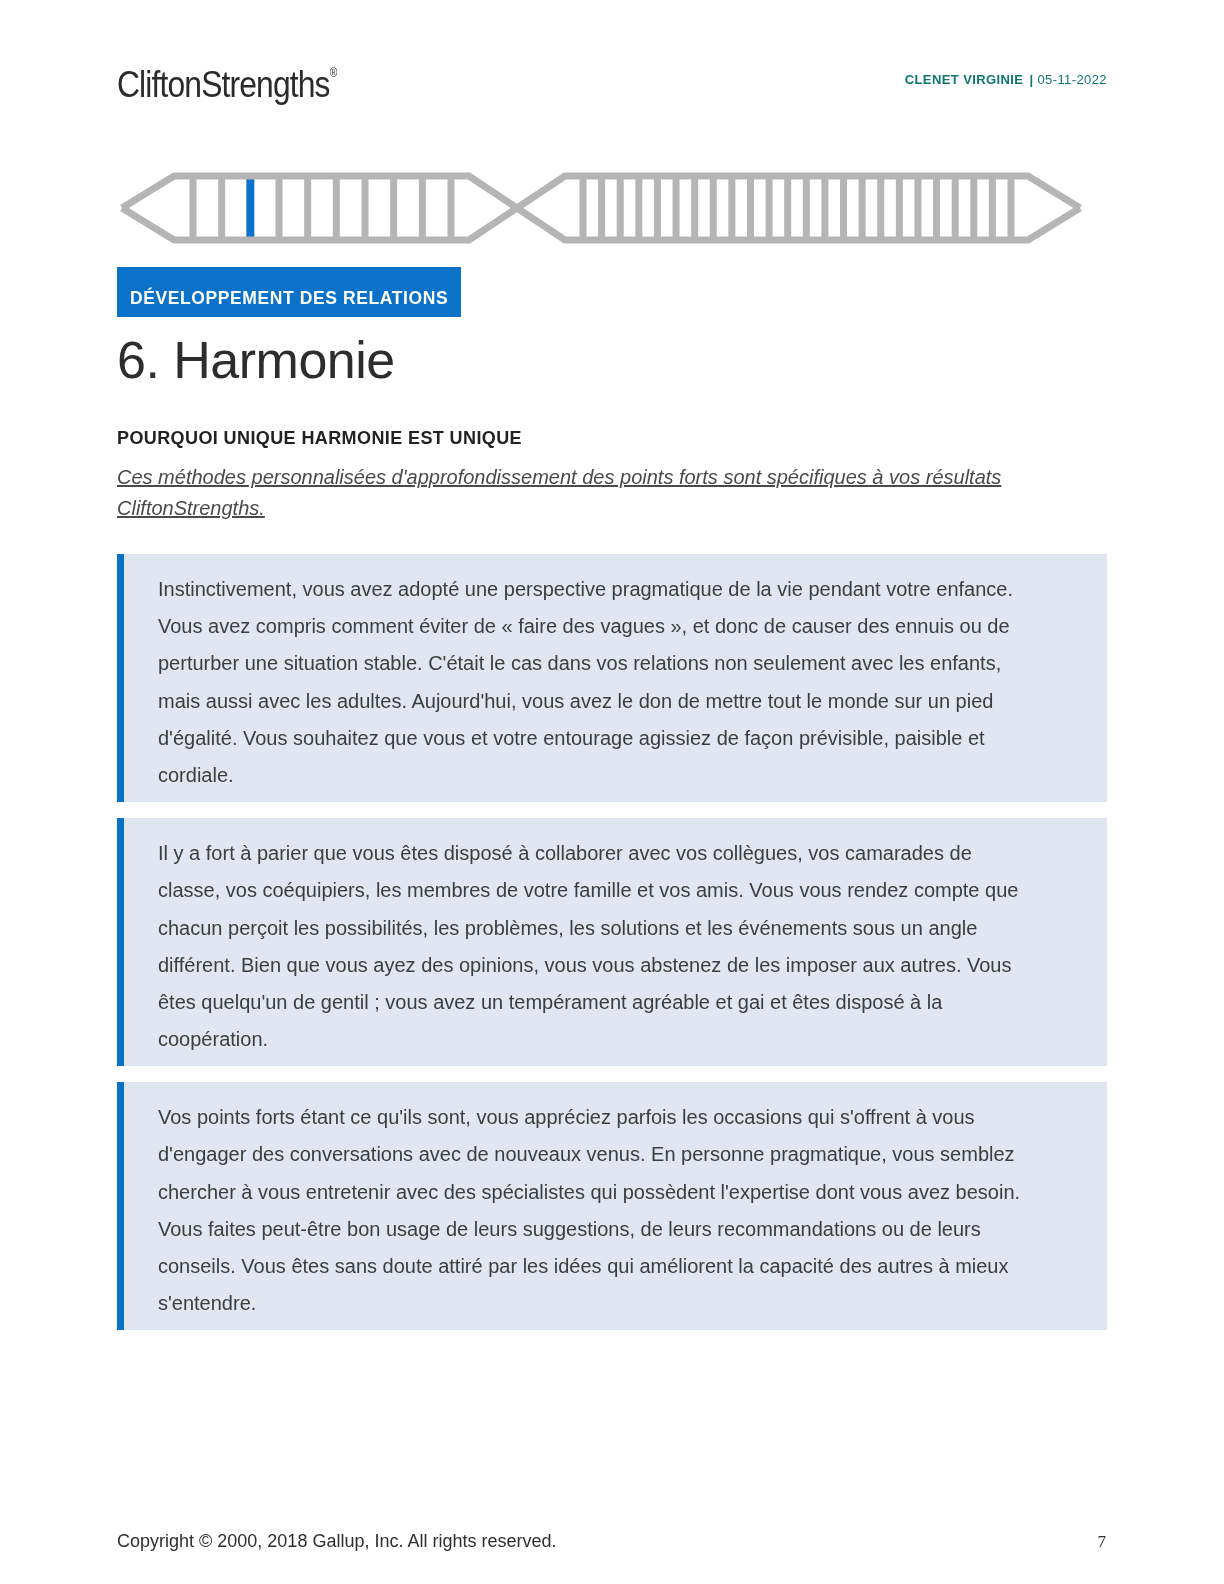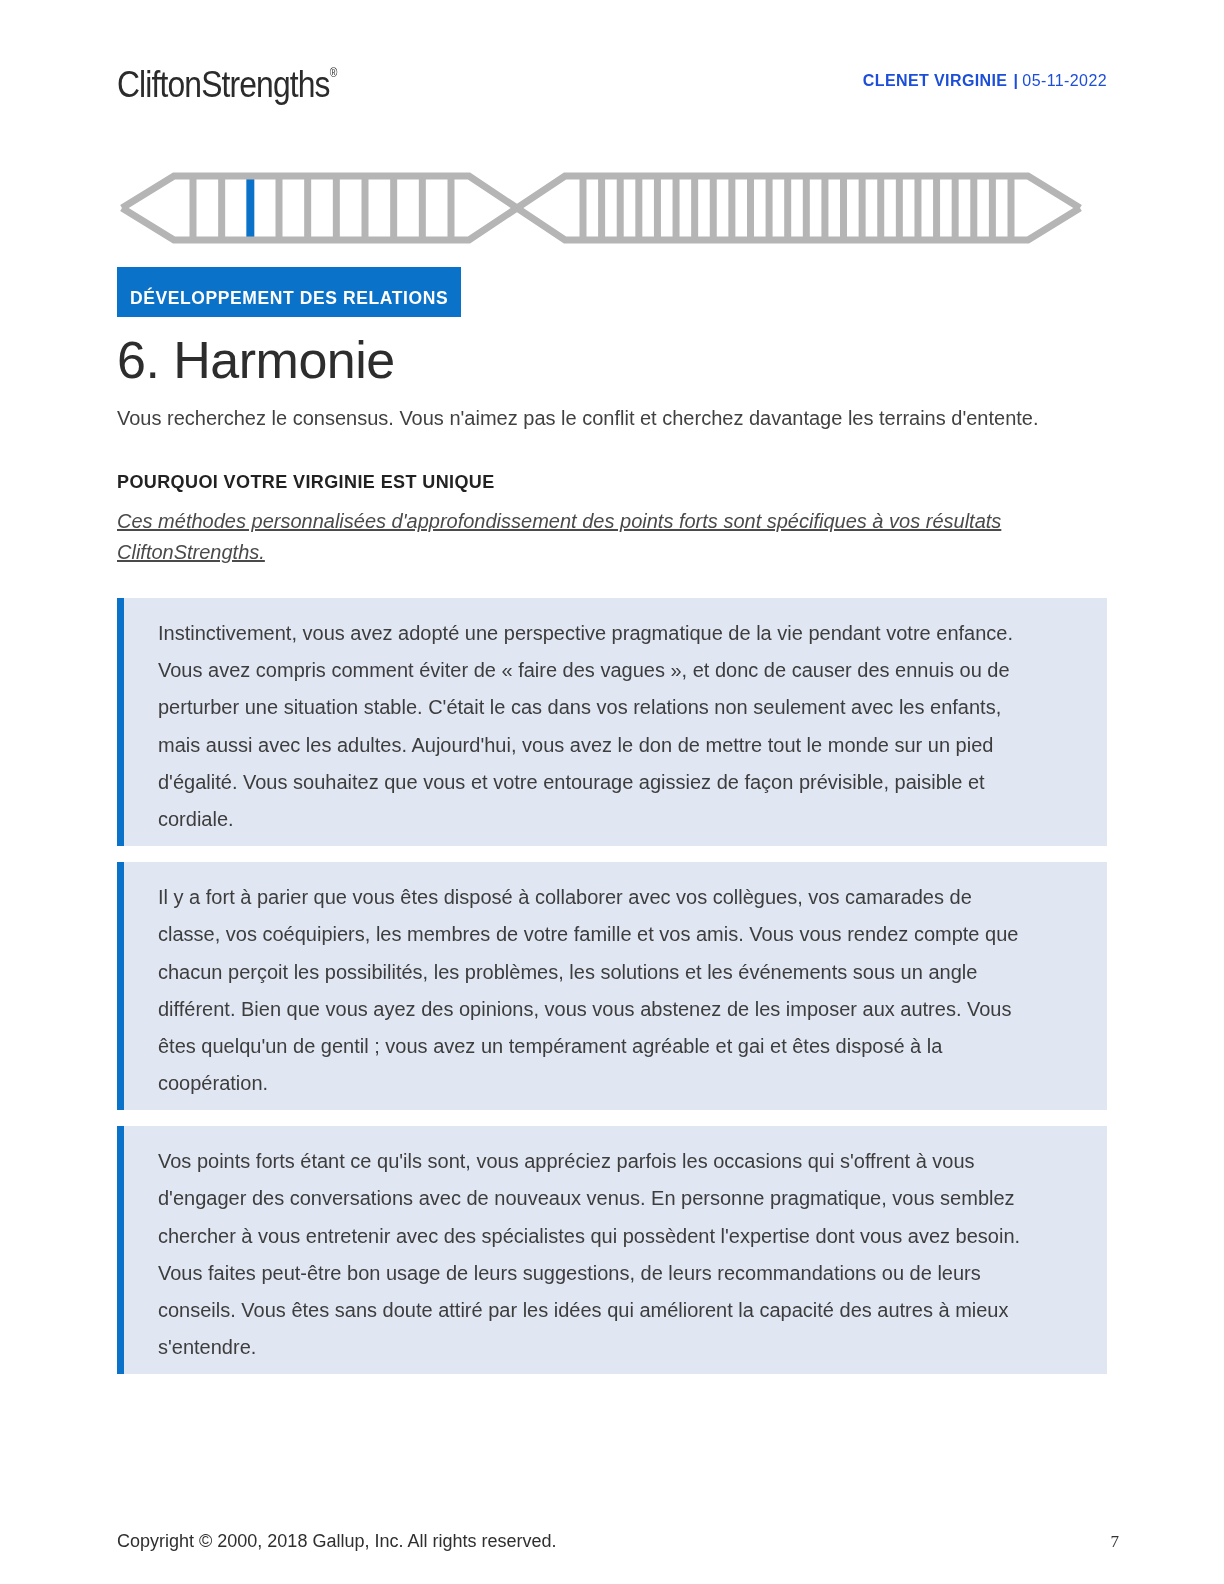--- a/index.html
+++ b/index.html
@@ -20,21 +20,21 @@
   .logo {
     font-size: 37px;
     font-weight: 400;
     color: #2b2b2b;
     letter-spacing: -1px;
     transform: scaleX(0.86);
     transform-origin: left top;
     white-space: nowrap;
   }
   .logo sup { font-size: 12px; vertical-align: 20px; letter-spacing: 0; }
-  .header-meta { margin-top: 8px; font-size: 16px; color: #1d4ed8; letter-spacing: 0.4px; white-space: nowrap; }
+  .header-meta { margin-top: 8px; font-size: 13px; color: #0f766e; letter-spacing: 0.4px; white-space: nowrap; }
   .header-meta .name { font-weight: 700; }
   .header-meta .sep { font-weight: 700; margin: 0 4px 0 6px; }
 
   
   .ribbon-wrap { margin-top: 60px; width: 968px; height: 84px; }
 
   
   .badge {
     display: inline-block;
     margin-top: 17px;
@@ -81,21 +81,21 @@
   .insight-box p {
     font-size: 20px;
     line-height: 1.86;
     color: #3d3d3d;
   }
 
   
   .footer {
     position: absolute;
     left: 117px;
-    right: 105px;
+    right: 118px;
     bottom: 44px;
     display: flex;
     justify-content: space-between;
     align-items: baseline;
   }
   .footer .copyright { font-size: 18px; color: #2f2f2f; }
   .footer .page-number { font-family: "Liberation Serif", serif; font-size: 17px; color: #333333; }
 </style>
 </head>
 <body>
@@ -150,23 +150,22 @@
           <path d="M5,42 L57,74 H352 L448,10 H911 L963,42" stroke="#b5b5b5" stroke-width="7" fill="none" stroke-linejoin="miter"></path>
         </svg>
     </div>
 
     <div>
       <span class="badge" style="background: rgb(11, 114, 201);">DÉVELOPPEMENT DES RELATIONS</span>
     </div>
 
     <h1 class="page-title">6. Harmonie</h1>
 
-    <p class="section-body">Vous recherchez le consensus. Vous n'aimez pas le conflit et cherchez davantage les terrains d'entente.</p>
 
-    <h2 class="section-heading">POURQUOI VOTRE VIRGINIE EST UNIQUE</h2>
+    <h2 class="section-heading">POURQUOI UNIQUE HARMONIE EST UNIQUE</h2>
     <p class="section-body italic">Ces méthodes personnalisées d'approfondissement des points forts sont spécifiques à vos résultats CliftonStrengths.</p>
 
     <div class="insights">
       <div class="insight-box" style="border-left-color: rgb(11, 114, 201);">
         <p>Instinctivement, vous avez adopté une perspective pragmatique de la vie pendant votre enfance. Vous avez compris comment éviter de « faire des vagues », et donc de causer des ennuis ou de perturber une situation stable. C'était le cas dans vos relations non seulement avec les enfants, mais aussi avec les adultes. Aujourd'hui, vous avez le don de mettre tout le monde sur un pied d'égalité. Vous souhaitez que vous et votre entourage agissiez de façon prévisible, paisible et cordiale.</p>
       </div>
       <div class="insight-box" style="border-left-color: rgb(11, 114, 201);">
         <p>Il y a fort à parier que vous êtes disposé à collaborer avec vos collègues, vos camarades de classe, vos coéquipiers, les membres de votre famille et vos amis. Vous vous rendez compte que chacun perçoit les possibilités, les problèmes, les solutions et les événements sous un angle différent. Bien que vous ayez des opinions, vous vous abstenez de les imposer aux autres. Vous êtes quelqu'un de gentil ; vous avez un tempérament agréable et gai et êtes disposé à la coopération.</p>
       </div>
       <div class="insight-box" style="border-left-color: rgb(11, 114, 201);">

